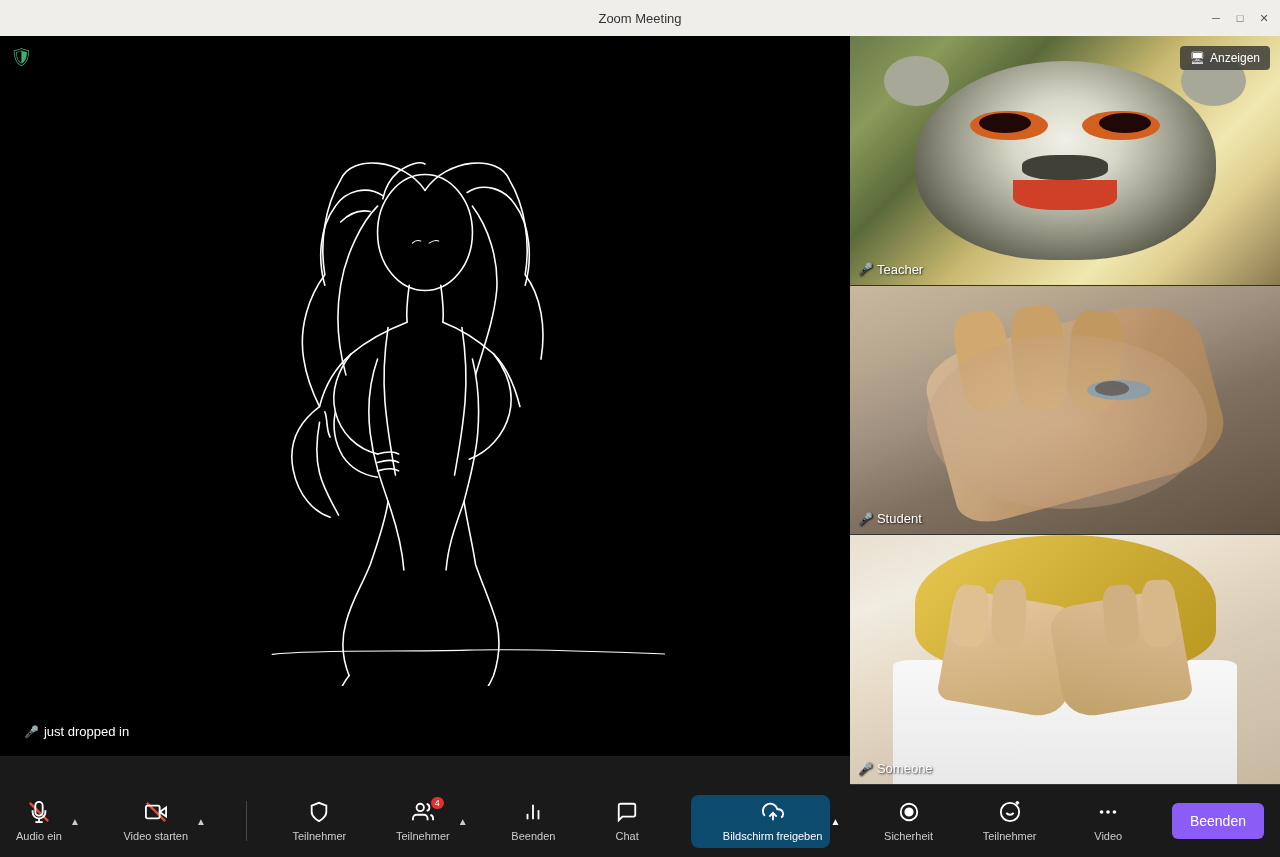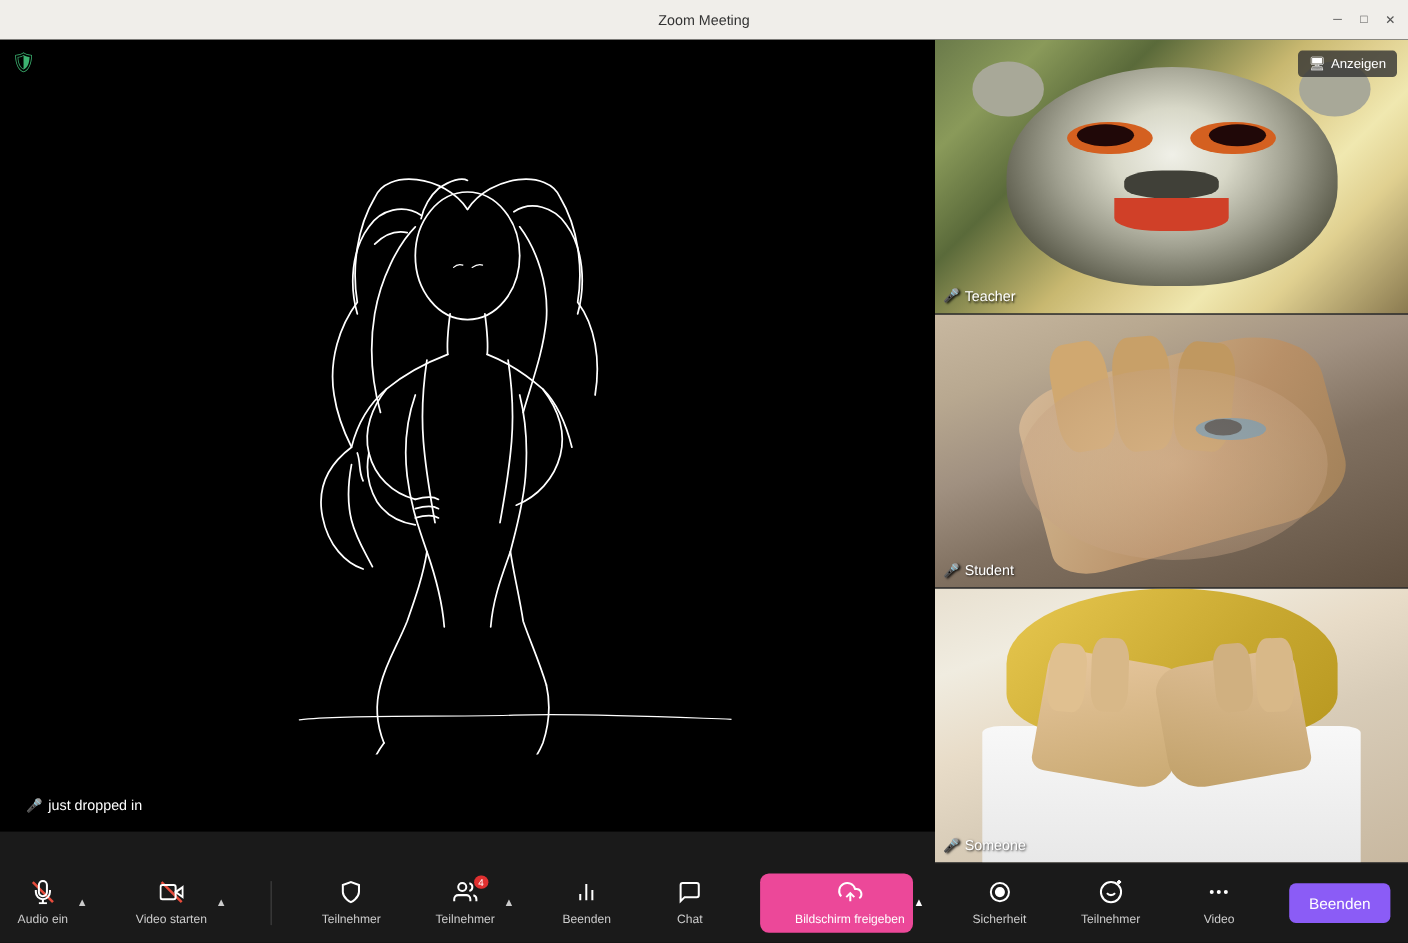--- a/index.html
+++ b/index.html
@@ -181,21 +181,21 @@
 
     .arrow-btn {
       color: #ccc;
       font-size: 10px;
       padding: 2px 2px;
       cursor: pointer;
       margin-left: -2px;
     }
 
     .tool-btn.active-green {
-      background: #ec4899;
+      background: #0c4a6e;
       border-radius: 8px;
       padding-left: 32px;
     }
     .tool-btn.active-green .label {
       color: #fff;
     }
 
     .end-btn {
       background: #8b5cf6;
       color: #fff;

